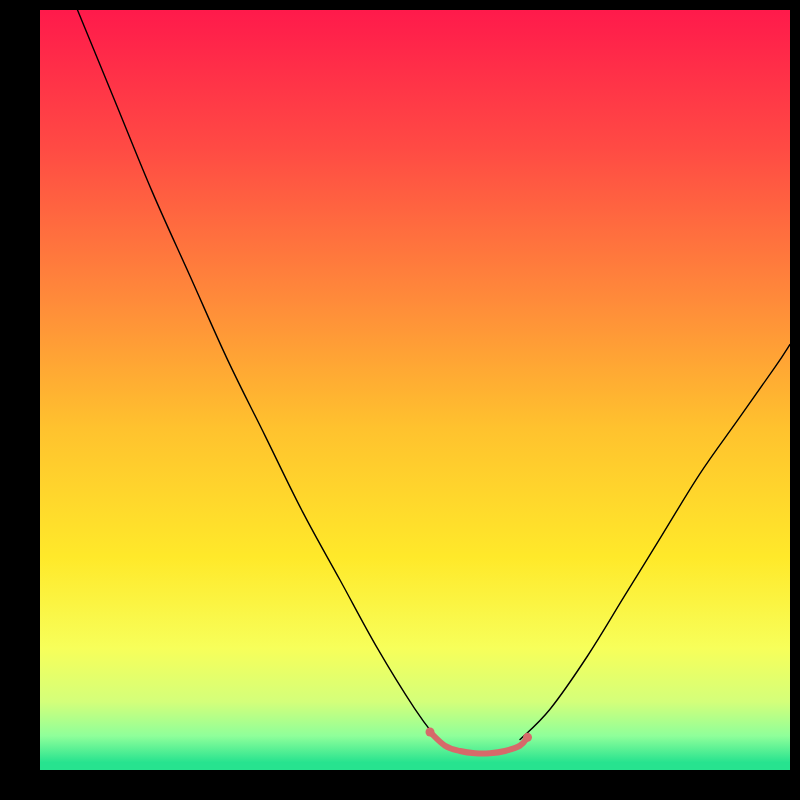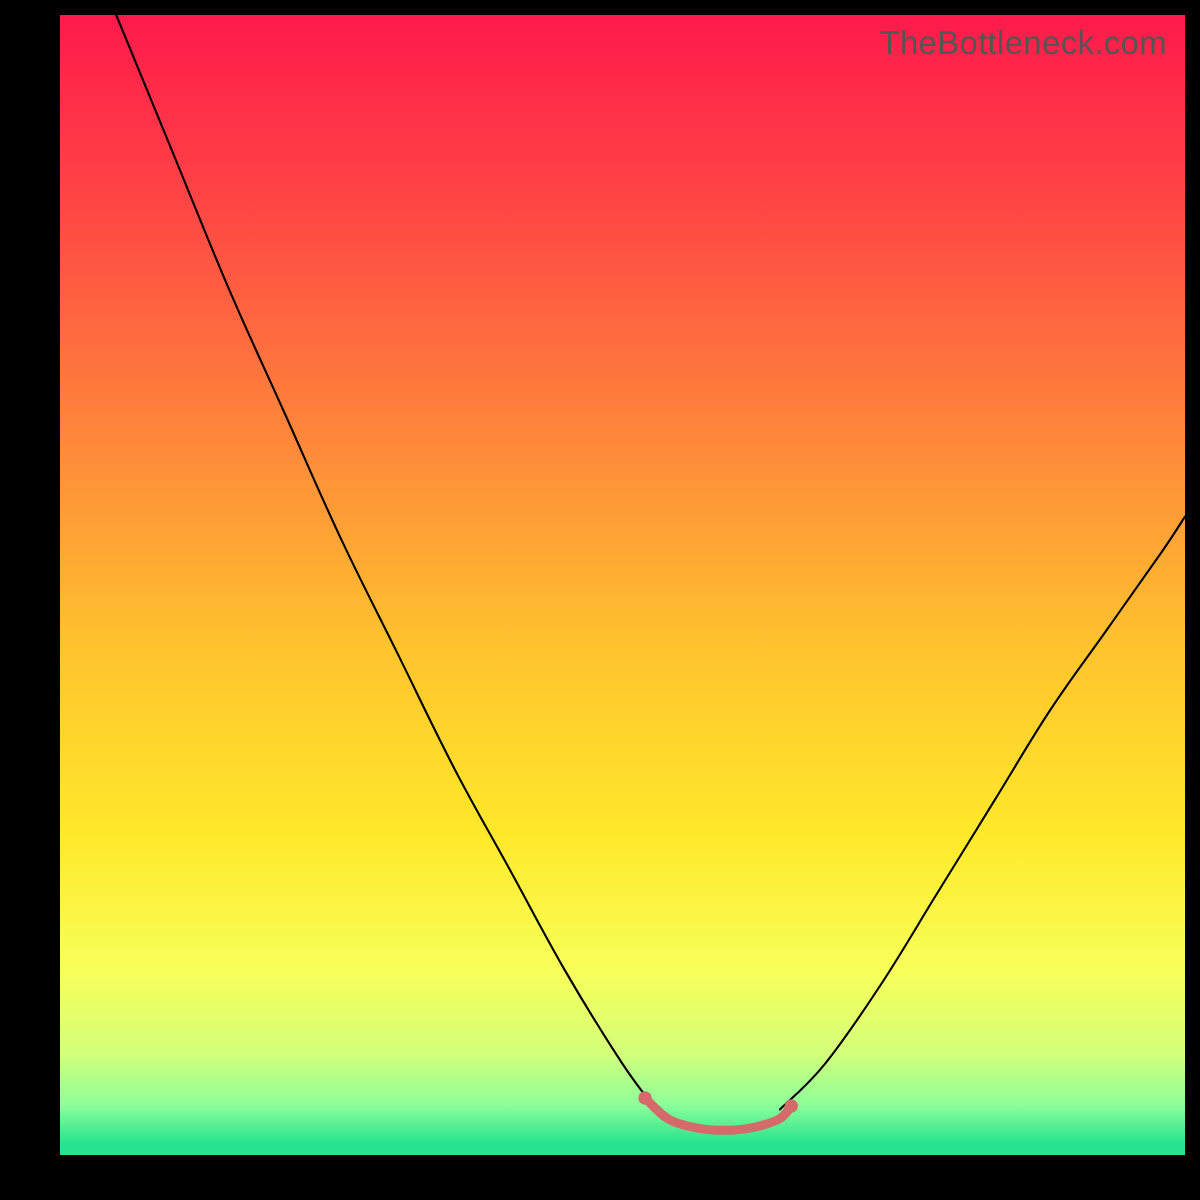--- a/index.html
+++ b/index.html
@@ -57,14 +57,13 @@
     </defs>
     <rect x="0" y="0" width="750" height="760" fill="url(#bg-grad)"></rect>
     <g id="series-layer">
         <path d="M 37.5 0 C 44.25 16.416000000000007, 61.5 58.36800000000005, 75 91.20000000000005 C 88.5 124.03200000000004, 99 150.93599999999998, 112.5 182.39999999999998 C 126 213.86399999999998, 136.5 235.904, 150 266 C 163.5 296.096, 174 320.87199999999996, 187.5 349.59999999999997 C 201 378.328, 211.5 398.24, 225 425.6 C 238.5 452.96000000000004, 249 475.60799999999995, 262.5 501.59999999999997 C 276 527.592, 286.5 545.376, 300 570 C 313.5 594.624, 324 615.144, 337.5 638.4 C 351 661.656, 364.2 682.784, 375 699.2 C 385.8 715.6160000000001, 393.45 724.128, 397.5 729.6" fill="none" stroke="#000000" stroke-width="1.4" stroke-linecap="round" stroke-linejoin="round"></path>
         <path d="M 480 729.6 C 485.40000000000003 724.128, 497.8500000000001 714.248, 510.00000000000006 699.2 C 522.1500000000001 684.152, 534 666.52, 547.5 646 C 561 625.48, 571.5 607.0880000000001, 585 585.2 C 598.5 563.312, 609 546.288, 622.5 524.4 C 636 502.51199999999994, 646.5 484.11999999999995, 660 463.59999999999997 C 673.5 443.08, 684 429.55199999999996, 697.5 410.4 C 711 391.248, 725.55 370.88, 735 357.2 C 744.45 343.52, 747.3 338.50399999999996, 750 334.4" fill="none" stroke="#000000" stroke-width="1.4" stroke-linecap="round" stroke-linejoin="round"></path>
         <path d="M 390 722 C 392.7 724.4624, 399.59999999999997 732.26, 405 735.68 C 410.40000000000003 739.0999999999999, 414.6000000000001 739.632, 420.00000000000006 741 C 425.40000000000003 742.368, 429.59999999999997 742.8696, 434.99999999999994 743.28 C 440.3999999999999 743.6904, 444.59999999999997 743.6904, 450 743.28 C 455.40000000000003 742.8696, 459.6 742.368, 465 741 C 470.4 739.632, 475.95 738.1424, 480 735.68 C 484.05 733.2176, 486.15 728.8248, 487.5 727.32" fill="none" stroke="#d66a6a" stroke-width="6" stroke-linecap="round" stroke-linejoin="round"></path>
         <circle cx="390" cy="722" r="4.5" fill="#d66a6a"></circle>
         <circle cx="487.5" cy="727.32" r="4.5" fill="#d66a6a"></circle>
       </g>
   </svg>
-  <div class="watermark">TheBottleneck.com</div>
 </div>
 
 </body></html>

